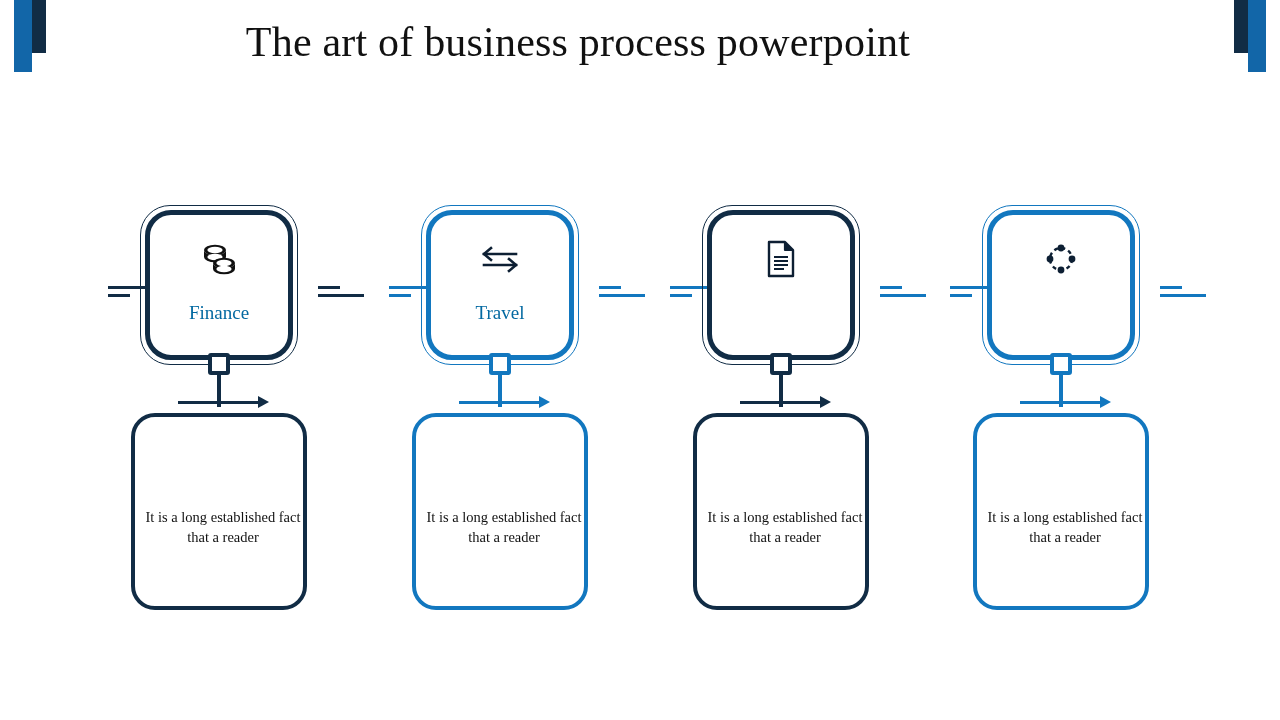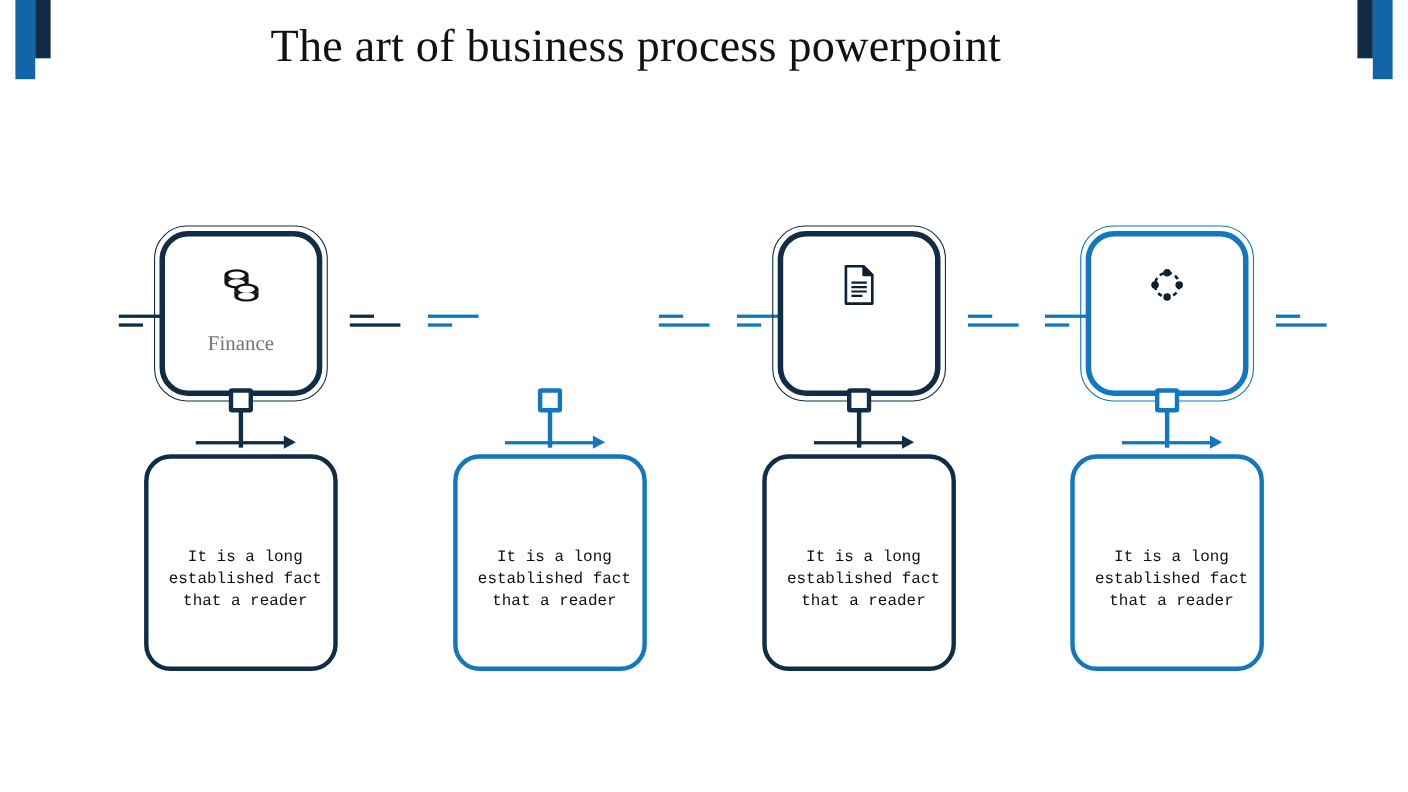--- a/index.html
+++ b/index.html
@@ -129,21 +129,21 @@
     justify-content: center;
   }
   .card-label {
     position: absolute;
     top: 96px;
     left: 0;
     width: 100%;
     text-align: center;
     font-size: 19px;
     line-height: 24px;
-    color: #737373;
+    color: #0369a1;
     font-family: "Liberation Serif", serif;
   }
 
   
   .node-square {
     position: absolute;
     top: 353px;
     left: 130px;
     width: 22px;
     height: 22px;
@@ -185,28 +185,28 @@
     left: 53px;
     width: 176px;
     height: 197px;
     border: 4px solid;
     border-radius: 24px;
     box-sizing: border-box;
     background: #ffffff;
   }
   .desc-text {
     position: absolute;
-    top: 80px;
+    top: 90px;
     left: 10px;
     width: 156px;
     text-align: center;
     font-size: 14.5px;
     line-height: 20px;
     color: #111111;
-    font-family: Liberation Mono, monospace;
+    font-family: Liberation Serif, serif;
   }
 
   
   .glyph { display: block; }
 </style>
 </head>
 <body>
 
 <div class="corner-deco deco-left">
   <div class="bar bar-outer"></div>
@@ -256,20 +256,35 @@
     </div>
     <div class="column col-1">
       <div class="side-lines side-left">
         <div class="ln ln-a" style="background:#1277bf"></div>
         <div class="ln ln-b" style="background:#1277bf"></div>
       </div>
       <div class="side-lines side-right">
         <div class="ln ln-a" style="background:#1277bf"></div>
         <div class="ln ln-b" style="background:#1277bf"></div>
       </div>
+      <div class="icon-card-wrap">
+        <div class="card-ring" style="border-color:#1277bf"></div>
+        <div class="card-main" style="border-color:#1277bf"></div>
+        <div class="card-icon">
+          <svg class="glyph" width="44" height="30" viewBox="0 0 44 30">
+            <g stroke="#0d1f33" stroke-width="2.6" fill="none" stroke-linecap="square">
+              <line x1="6" y1="10" x2="38" y2="10"></line>
+              <polyline points="13,4 6,10 13,16"></polyline>
+              <line x1="6" y1="21" x2="38" y2="21"></line>
+              <polyline points="31,15 38,21 31,27"></polyline>
+            </g>
+          </svg>
+        </div>
+        <div class="card-label">Travel</div>
+      </div>
       <div class="node-square" style="border-color:#1277bf"></div>
       <div class="stem" style="background:#1277bf"></div>
       <div class="arrow-line" style="background:#1277bf"></div>
       <div class="arrow-head" style="border-left-color:#1277bf"></div>
       <div class="desc-box" style="border-color:#1277bf">
         <div class="desc-text">It is a long established fact that a reader</div>
       </div>
     </div>
     <div class="column col-2">
       <div class="side-lines side-left">

